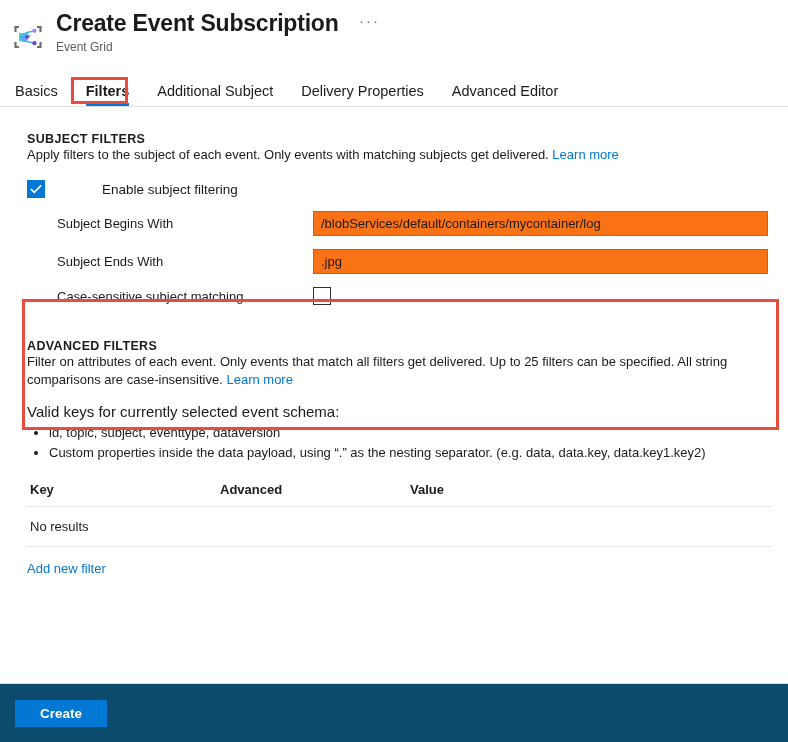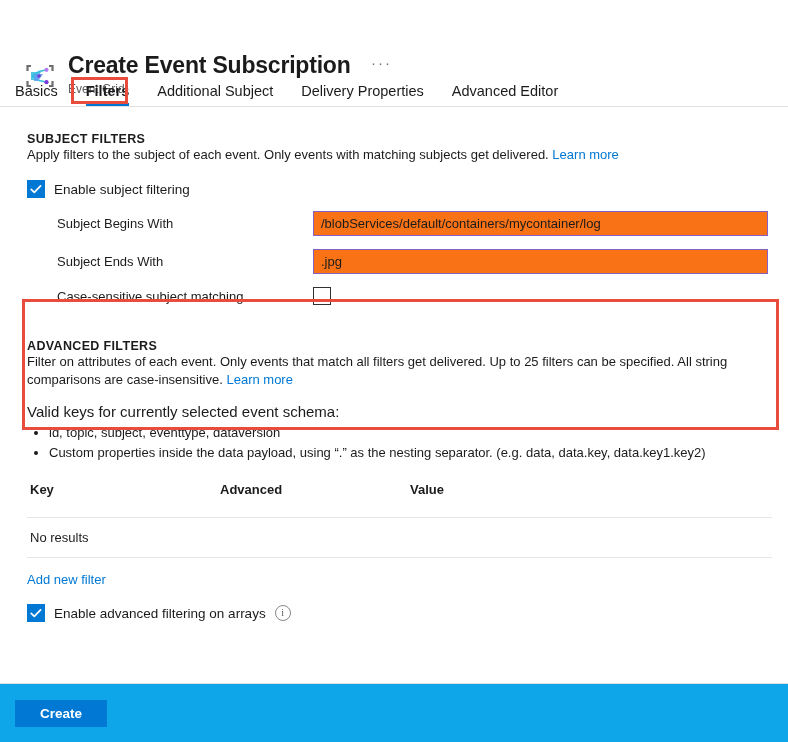--- a/index.html
+++ b/index.html
@@ -18,23 +18,22 @@
   }
 
   
   .header {
     position: relative;
     padding: 10px 0 0 0;
     height: 52px;
   }
   .header-inner {
     display: flex;
-    align-items: center;
-    padding-left: 22px;
-    margin-top: 42px;
+    align-items: flex-end;
+    padding-left: 10px;
   }
   .eg-icon {
     width: 36px;
     height: 36px;
     margin-top: 3px;
     margin-right: 10px;
     flex: 0 0 auto;
   }
   .title-block { padding-top: 0px; }
   .page-title {
@@ -143,20 +142,21 @@
     box-sizing: border-box;
     pointer-events: none;
     z-index: 5;
   }
 
   
   .cb-row {
     display: flex;
     align-items: center;
     margin-top: 16px;
+    gap: 48px;
   }
   .cbox {
     width: 18px;
     height: 18px;
     box-sizing: border-box;
     flex: 0 0 auto;
     cursor: pointer;
     position: relative;
   }
   .cbox.checked {
@@ -218,21 +218,21 @@
 
   
   .filter-table {
     margin-top: 16px;
     width: 745px;
   }
   .ft-head {
     display: flex;
     font-size: 13px;
     font-weight: 600;
-    padding: 4px 0 20px 3px;
+    padding: 4px 0 9px 3px;
     border-bottom: 1px solid #e6e6e6;
   }
   .ft-col-key { width: 190px; }
   .ft-col-op { width: 190px; }
   .ft-col-val { flex: 1; }
   .ft-row {
     display: flex;
     font-size: 13px;
     padding: 12px 0 12px 3px;
     border-bottom: 1px solid #e6e6e6;
@@ -267,21 +267,21 @@
     cursor: pointer;
   }
 
   
   .footer {
     position: absolute;
     left: 0; right: 0;
     bottom: 0;
     height: 58px;
     border-top: 1px solid #e1e1e1;
-    background: #0ea5e9;
+    background: #0c4a6e;
   }
   .create-btn {
     margin: 16px 0 0 15px;
     background: #0078d4;
     color: #ffffff;
     border: none;
     font-family: "Liberation Sans", sans-serif;
     font-size: 13.5px;
     font-weight: 600;
     height: 27px;
@@ -400,27 +400,18 @@
       <div class="ft-col-op">Advanced</div>
       <div class="ft-col-val">Value</div>
     </div>
     <div class="ft-row">
       <div>No results</div>
     </div>
   </div>
 
   <a class="add-filter">Add new filter</a>
 
-  <div class="arrays-row">
-    <span class="cbox checked">
-      <svg width="16" height="16" viewBox="0 0 16 16">
-          <path d="M3.2 8.3 L6.3 11.3 L12.6 4.9" stroke="#ffffff" stroke-width="1.7" fill="none" stroke-linecap="round" stroke-linejoin="round"></path>
-        </svg>
-    </span>
-    <span class="cb-label">Enable advanced filtering on arrays</span>
-    <span class="info-icon">i</span>
-  </div>
 
 </div>
 
 <div class="footer">
   <button class="create-btn">Create</button>
 </div>
 
 </body></html>

